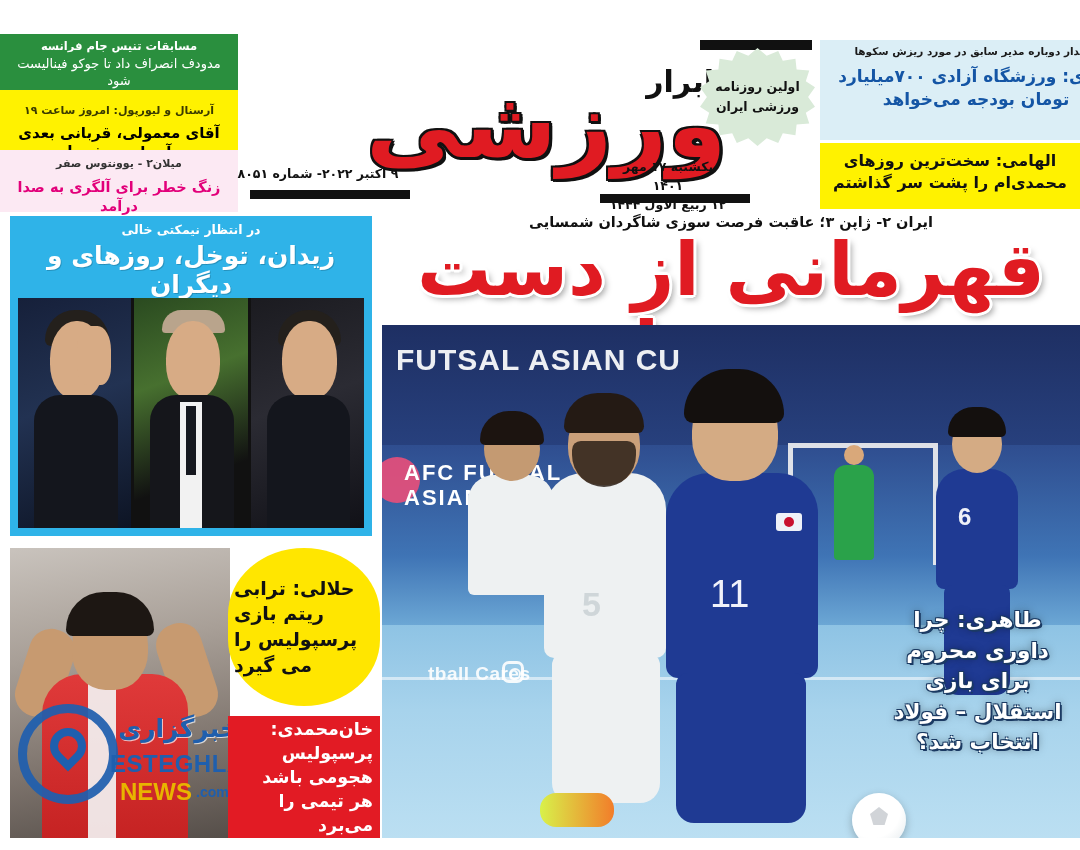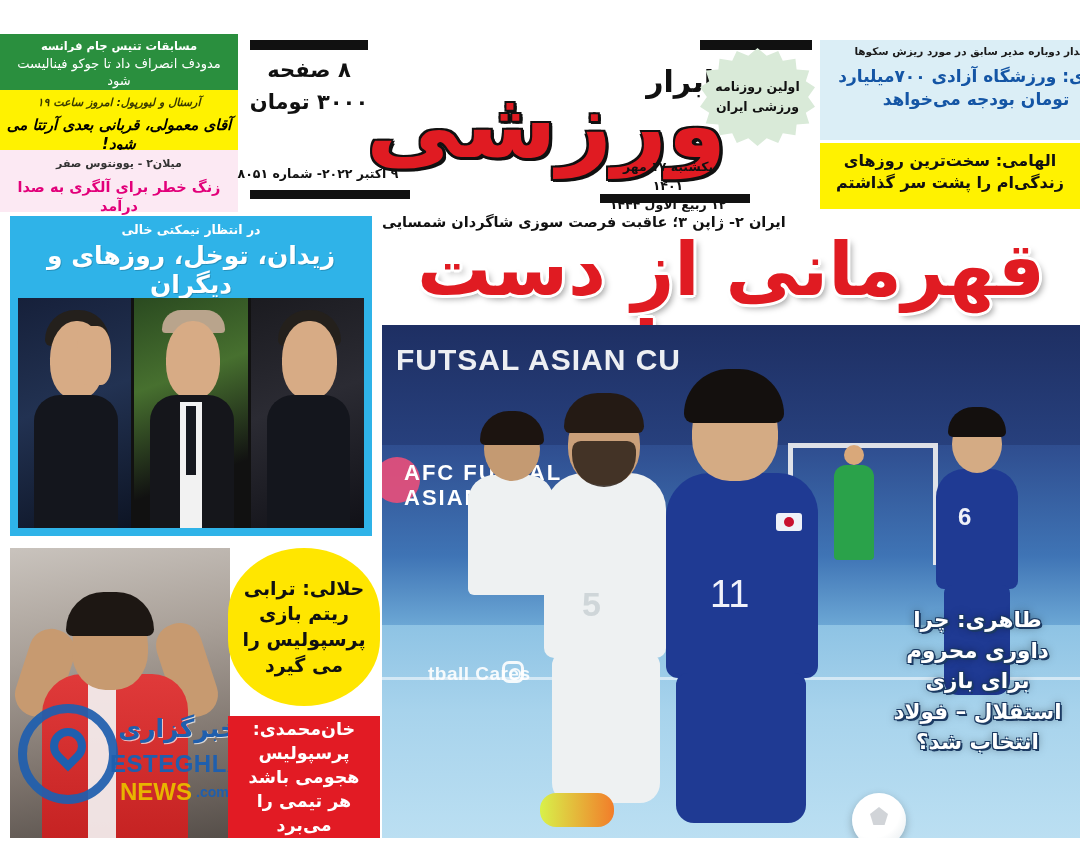--- a/index.html
+++ b/index.html
@@ -25,21 +25,21 @@
 
   .box-green {
     position: absolute; left: 0; top: 0; width: 238px; height: 56px;
     background: #2a8f3e; color: #ffffff; padding: 5px 6px 3px 6px;
   }
   .box-green .kicker { font-size: 11.5px; font-weight: bold; line-height: 1.25; }
   .box-green .head { font-size: 13px; font-weight: normal; line-height: 1.3; margin-top: 3px; }
 
   .box-yellow1 {
     position: absolute; left: 0; top: 56px; width: 238px; height: 60px;
-    background: #fff200; color: #000000; padding: 6px 6px 3px 6px; font-style: italic;
+    background: #fff200; color: #000000; padding: 14px 6px 3px 6px;
   }
   .box-yellow1 .kicker { font-size: 11px; font-weight: bold; color: #3a3a00; line-height: 1.25; }
   .box-yellow1 .head { font-size: 15px; font-weight: bold; line-height: 1.3; margin-top: 6px; }
 
   .box-pink {
     position: absolute; left: 0; top: 116px; width: 238px; height: 62px;
     background: #fce9f3; color: #000; padding: 7px 6px 3px 6px;
   }
   .box-pink .kicker { font-size: 11px; font-weight: bold; color: #333; line-height: 1.25; }
   .box-pink .head { font-size: 14.5px; font-weight: bold; color: #e2007a; line-height: 1.3; margin-top: 7px; }
@@ -102,21 +102,21 @@
 
   .box-yellow-top {
     position: absolute; left: 820px; top: 143px; width: 260px; height: 66px;
     background: #fff200; padding: 7px 7px 2px 7px;
   }
   .box-yellow-top .head { font-size: 16px; font-weight: bold; color: #111; line-height: 1.38; }
 
   
   .headline-zone { position: absolute; left: 382px; top: 214px; width: 698px; height: 120px; }
   .headline-zone .kicker {
-    position: absolute; left: 0; top: 0; width: 698px; text-align: left;
+    position: absolute; left: 0; top: 0; width: 698px; text-align: center;
     font-size: 14.5px; font-weight: bold; color: #111;
   }
   .headline-zone .big {
     position: absolute; left: 0; top: 16px; width: 698px; text-align: center;
     font-size: 74px; font-weight: bold; color: #e01b22; line-height: 1.06;
     text-shadow:
       2px 2px 0 #fff, -2px 2px 0 #fff, 2px -2px 0 #fff, -2px -2px 0 #fff,
       0 3px 0 #fff, 3px 0 0 #fff, -3px 0 0 #fff, 0 -3px 0 #fff,
       4px 4px 6px rgba(0,0,0,.35);
   }
@@ -278,28 +278,28 @@
     position: absolute; left: 182px; top: 84px; direction: ltr;
     font-family: "Liberation Sans", sans-serif; font-size: 14px; font-weight: bold; color: #1f5fae;
   }
 
   .box-yellow-round {
     position: absolute; left: 228px; top: 548px; width: 152px; height: 158px;
     background: #ffe600; border-radius: 50% / 42%;
     display: flex; align-items: center; justify-content: center;
     padding: 8px 6px;
   }
-  .box-yellow-round .head { font-size: 19px; font-weight: bold; color: #111; text-align: center; line-height: 1.35; }
+  .box-yellow-round .head { font-size: 19px; font-weight: bold; color: #111; text-align: left; line-height: 1.35; }
 
   .box-red-bottom {
     position: absolute; left: 228px; top: 716px; width: 152px; height: 122px;
     background: #e21b24; padding: 8px 7px;
     display: flex; align-items: center; justify-content: center;
   }
-  .box-red-bottom .head { font-size: 17.5px; font-weight: bold; color: #ffffff; text-align: center; line-height: 1.38; }
+  .box-red-bottom .head { font-size: 17.5px; font-weight: bold; color: #ffffff; text-align: right; line-height: 1.38; }
 </style>
 </head>
 <body>
 
 <div class="page">
 
   <div class="top-gutter"></div>
 
   <div class="left-col rtl">
 
@@ -312,25 +312,20 @@
       <div class="kicker">آرسنال و لیورپول: امروز ساعت ۱۹</div>
       <div class="head">آقای معمولی، قربانی بعدی آرتتا می شود!</div>
     </div>
 
     <div class="box-pink ctr">
       <div class="kicker">میلان۲ - یوونتوس صفر</div>
       <div class="head">زنگ خطر برای آلگری به صدا درآمد</div>
     </div>
   </div>
 
-  <div class="priceblock rtl">
-    <div class="blackbar"></div>
-    <div class="pages">۸ صفحه</div>
-    <div class="price">۳۰۰۰ تومان</div>
-  </div>
   <div class="issueline rtl">۹ اکتبر ۲۰۲۲- شماره ۸۰۵۱</div>
   <div class="rule-left"></div>
 
   <div class="masthead rtl">
     <div class="abrar">ابرار</div>
     <div class="varzeshi">ورزشی</div>
   </div>
 
   <div class="dateblock rtl">
     <div>یکشنبه ۱۷ مهر ۱۴۰۱</div>
@@ -343,21 +338,21 @@
     <div>اولین روزنامه</div>
     <div>ورزشی ایران</div>
   </div>
 
   <div class="box-blue-top rtl ctr">
     <div class="kicker">هشدار دوباره مدیر سابق در مورد ریزش سکوها</div>
     <div class="head">مددی: ورزشگاه آزادی ۷۰۰میلیارد تومان بودجه می‌خواهد</div>
   </div>
 
   <div class="box-yellow-top rtl ctr">
-    <div class="head">الهامی: سخت‌ترین روزهای زندگی‌ام را پشت سر گذاشتم</div>
+    <div class="head">الهامی: سخت‌ترین روزهای محمدی‌ام را پشت سر گذاشتم</div>
   </div>
 
   <div class="headline-zone rtl">
     <div class="kicker">ایران ۲- ژاپن ۳؛ عاقبت فرصت سوزی شاگردان شمسایی</div>
     <div class="big">قهرمانی از دست رفت!</div>
   </div>
 
   <div class="main-photo">
     <div class="mp-banner"></div>
     <div class="mp-banner-text">FUTSAL ASIAN CU</div>

